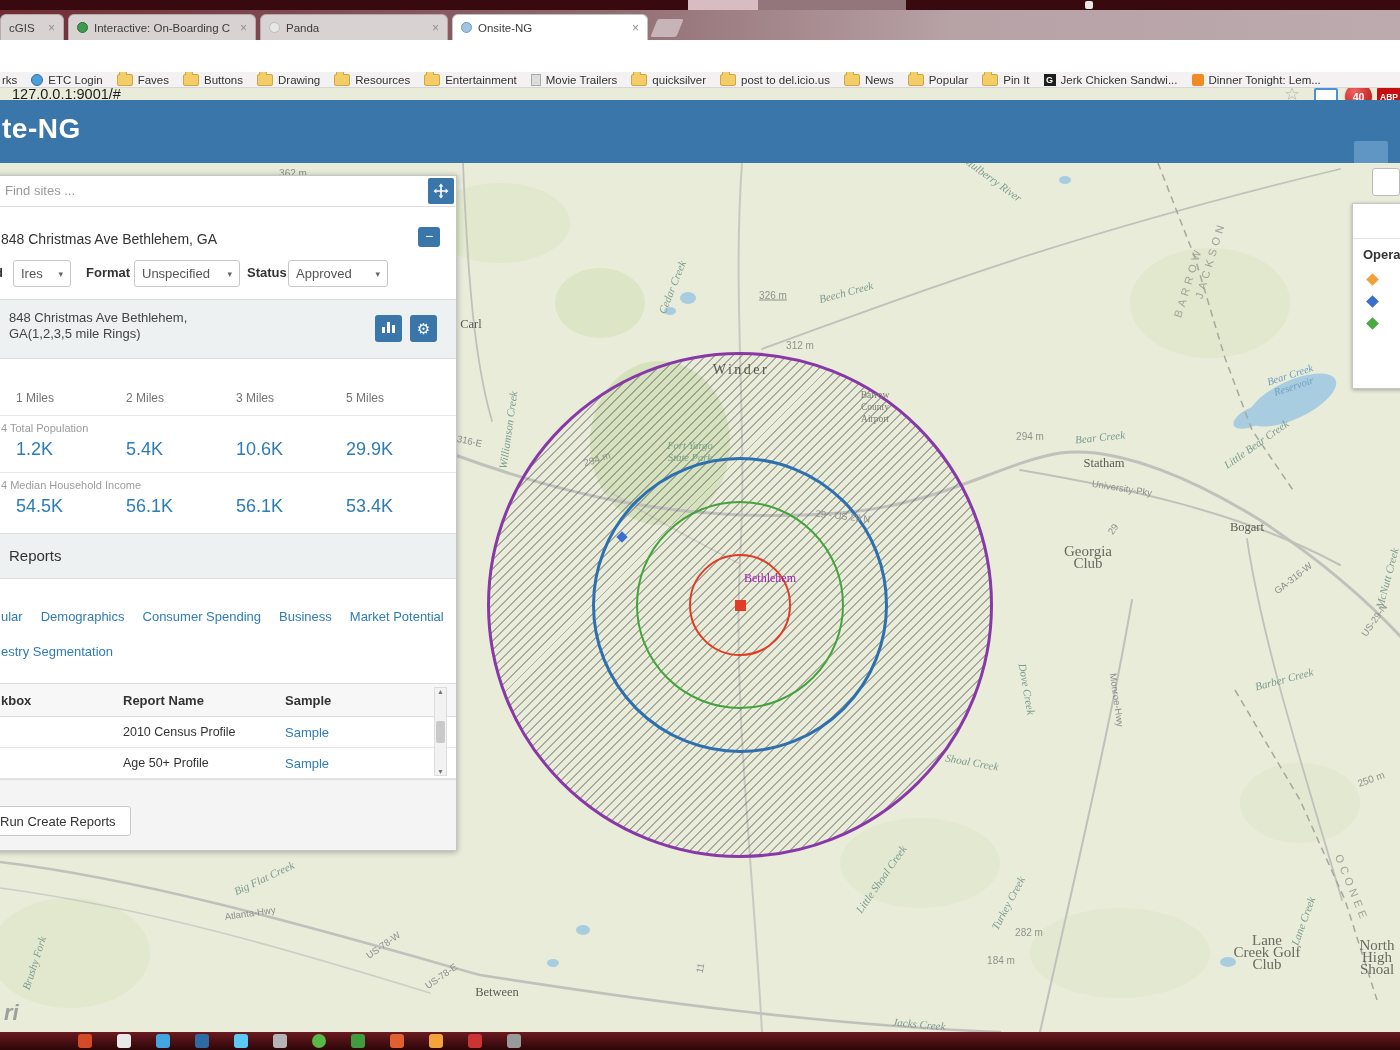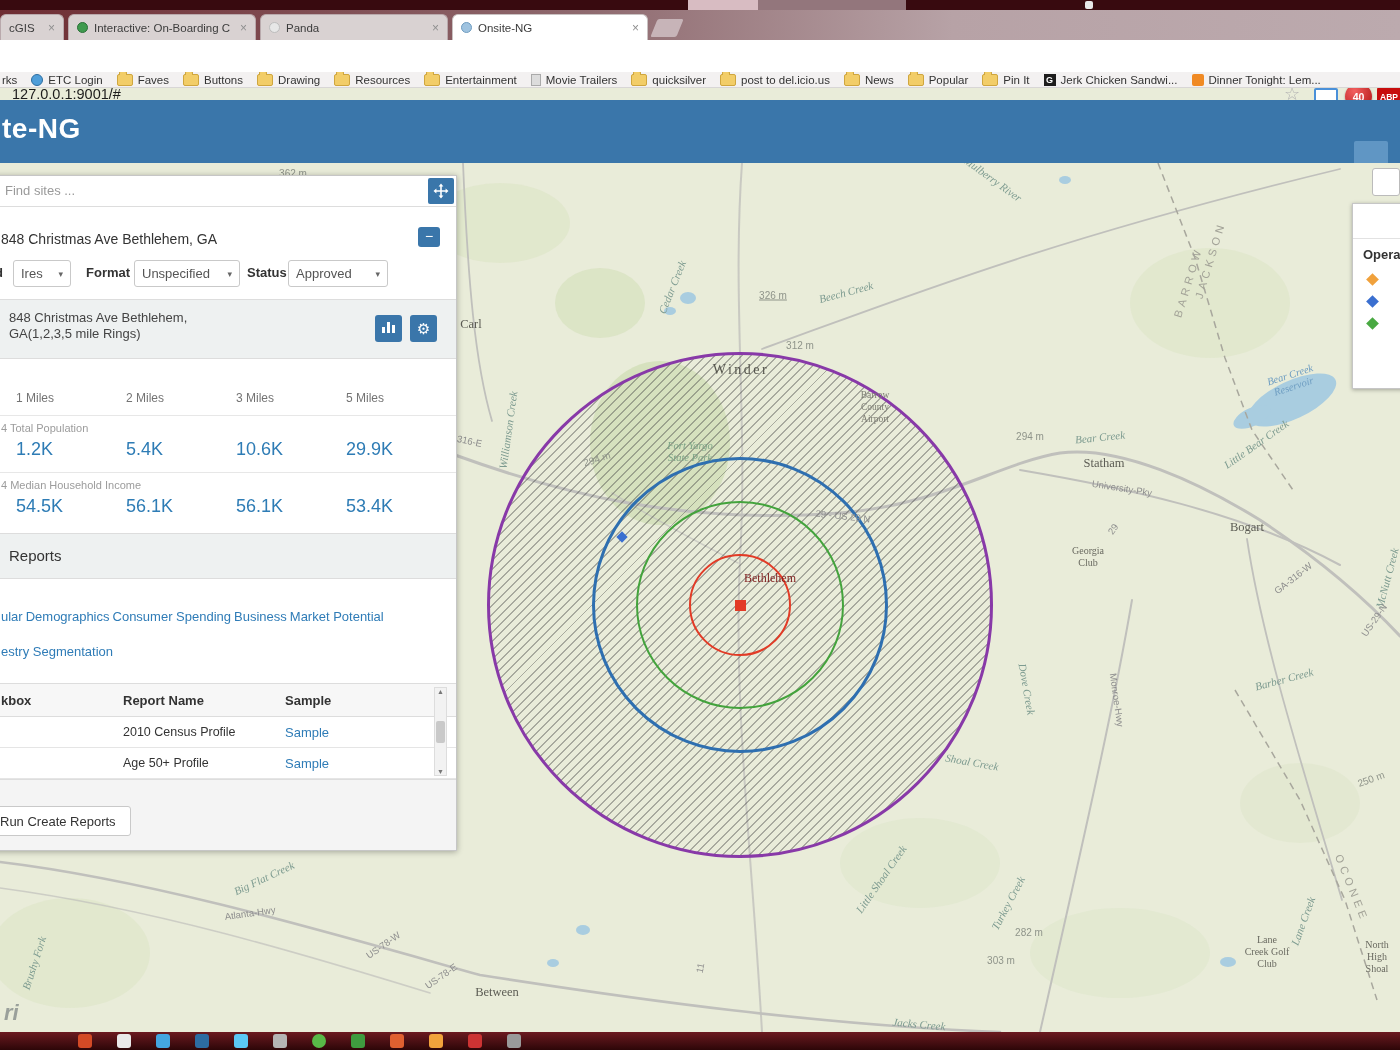--- a/index.html
+++ b/index.html
@@ -55,22 +55,22 @@
   .ring3{left:592px;top:294px;width:296px;height:296px;border:3px solid #2e6fb0;}
   .ring2{left:636px;top:338px;width:208px;height:208px;border:2.5px solid #43a33c;}
   .ring1{left:689px;top:391px;width:102px;height:102px;border:2.5px solid #e23b26;}
   .center-marker{position:absolute;left:735px;top:437px;width:11px;height:11px;background:#e23b26;}
   .site-diamond{position:absolute;left:618px;top:370px;width:8px;height:8px;background:#3a6fd0;transform:rotate(45deg);}
 
   .mlabel{position:absolute;white-space:nowrap;z-index:4;}
   .multi{white-space:pre-line;text-align:center;line-height:12px;}
   .town{font-family:"Liberation Serif",serif;font-size:12.5px;color:#5c5c54;text-align:right;}
   .town-lg{font-family:"Liberation Serif",serif;font-size:14px;color:#55554d;letter-spacing:2.5px;}
-  .town-sm{font-family:"Liberation Serif",serif;font-size:12px;color:#7f1d1d;}
-  .town-xs{font-family:"Liberation Serif",serif;font-size:10px;color:#6a6a61;}
+  .town-sm{font-family:"Liberation Serif",serif;font-size:12px;color:#a21caf;}
+  .town-xs{font-family:"Liberation Serif",serif;font-size:15px;color:#6a6a61;}
   .creek{font-family:"Liberation Serif",serif;font-style:italic;font-size:11px;color:#7d9b90;}
   .elev{font-size:10px;color:#8f948a;}
   .road{font-size:9.5px;color:#8e8e8e;}
   .county{font-size:11px;color:#a3a398;letter-spacing:4px;}
   .water{font-family:"Liberation Serif",serif;font-style:italic;font-size:10.5px;color:#6f9ec2;}
   .park{font-family:"Liberation Serif",serif;font-style:italic;font-size:10.5px;color:#7ba285;}
   .esri{position:absolute;left:4px;top:837px;font-size:22px;font-weight:bold;font-style:italic;color:#9aa09b;z-index:4;}
 
   .map-ctrl{position:absolute;left:1372px;top:168px;width:26px;height:26px;background:#fff;border:1px solid #bbb;border-radius:3px;z-index:9;}
 
@@ -104,21 +104,21 @@
   .stats{padding:32px 0 14px 0;}
   .stats-cols{display:flex;padding-left:27px;font-size:12px;color:#737373;}
   .stats-cols span{width:115px;}
   .stat-div{border-bottom:1px solid #e7e7e7;margin:10px 0 6px 0;}
   .stat-label{padding-left:12px;font-size:11px;color:#9c9c9c;}
   .stat-vals{display:flex;padding:5px 0 2px 27px;}
   .stat-vals span{width:115px;font-size:18px;color:#2e7cb5;}
   .reports-head{height:44px;}
   .reports-title{position:absolute;left:20px;top:13px;font-size:15px;color:#333;}
   .cats{padding:30px 0 24px 12px;}
-  .cat-row{display:flex;gap:3px;flex-wrap:nowrap;}
+  .cat-row{display:flex;gap:18px;flex-wrap:nowrap;}
   .cat-row2{margin-top:20px;}
   .link{color:#2f7cb7;font-size:13px;cursor:pointer;}
   .rtable{border-top:1px solid #ddd;position:relative;}
   .rt-row{display:flex;align-items:center;height:30px;border-bottom:1px solid #e5e5e5;font-size:12.5px;}
   .rt-head{background:#f7f7f7;height:32px;font-weight:bold;font-size:13px;border-bottom:1px solid #ddd;}
   .rt-c1{width:134px;padding-left:12px;box-sizing:border-box;}
   .rt-c2{width:162px;}
   .rt-c3{flex:1;}
   .rt-scroll{position:absolute;right:9px;top:3px;bottom:3px;width:13px;background:#f2f2f2;border:1px solid #ddd;
     display:flex;flex-direction:column;align-items:center;justify-content:space-between;font-size:7px;color:#777;box-sizing:border-box;}
@@ -321,21 +321,21 @@
 Reservoir</div>
   <div class="mlabel county" style="left:1210px;top:97px;transform:translate(-50%,-50%) rotate(-73deg);">JACKSON</div>
   <div class="mlabel county" style="left:1188px;top:119px;transform:translate(-50%,-50%) rotate(-73deg);">BARROW</div>
   <div class="mlabel county" style="left:1352px;top:725px;transform:translate(-50%,-50%) rotate(68deg);">OCONEE</div>
   <div class="mlabel elev" style="left:293px;top:10px;transform:translate(-50%,-50%);">362 m</div>
   <div class="mlabel elev" style="left:773px;top:132px;transform:translate(-50%,-50%);text-decoration:underline;">326 m</div>
   <div class="mlabel elev" style="left:800px;top:182px;transform:translate(-50%,-50%);">312 m</div>
   <div class="mlabel elev" style="left:1030px;top:273px;transform:translate(-50%,-50%);">294 m</div>
   <div class="mlabel elev" style="left:597px;top:296px;transform:translate(-50%,-50%) rotate(-18deg);">294 m</div>
   <div class="mlabel elev" style="left:1029px;top:769px;transform:translate(-50%,-50%);">282 m</div>
-  <div class="mlabel elev" style="left:1001px;top:797px;transform:translate(-50%,-50%);">303 m</div>
+  <div class="mlabel elev" style="left:1001px;top:797px;transform:translate(-50%,-50%);">184 m</div>
   <div class="mlabel elev" style="left:1371px;top:616px;transform:translate(-50%,-50%) rotate(-20deg);">250 m</div>
   <div class="mlabel creek" style="left:672px;top:124px;transform:translate(-50%,-50%) rotate(-68deg);">Cedar Creek</div>
   <div class="mlabel creek" style="left:846px;top:129px;transform:translate(-50%,-50%) rotate(-15deg);">Beech Creek</div>
   <div class="mlabel creek" style="left:1100px;top:274px;transform:translate(-50%,-50%) rotate(-6deg);">Bear Creek</div>
   <div class="mlabel creek" style="left:993px;top:16px;transform:translate(-50%,-50%) rotate(36deg);">Mulberry River</div>
   <div class="mlabel creek" style="left:1284px;top:516px;transform:translate(-50%,-50%) rotate(-15deg);">Barber Creek</div>
   <div class="mlabel creek" style="left:1027px;top:526px;transform:translate(-50%,-50%) rotate(80deg);">Dove Creek</div>
   <div class="mlabel creek" style="left:972px;top:599px;transform:translate(-50%,-50%) rotate(10deg);">Shoal Creek</div>
   <div class="mlabel creek" style="left:881px;top:716px;transform:translate(-50%,-50%) rotate(-55deg);">Little Shoal Creek</div>
   <div class="mlabel creek" style="left:1008px;top:740px;transform:translate(-50%,-50%) rotate(-62deg);">Turkey Creek</div>

